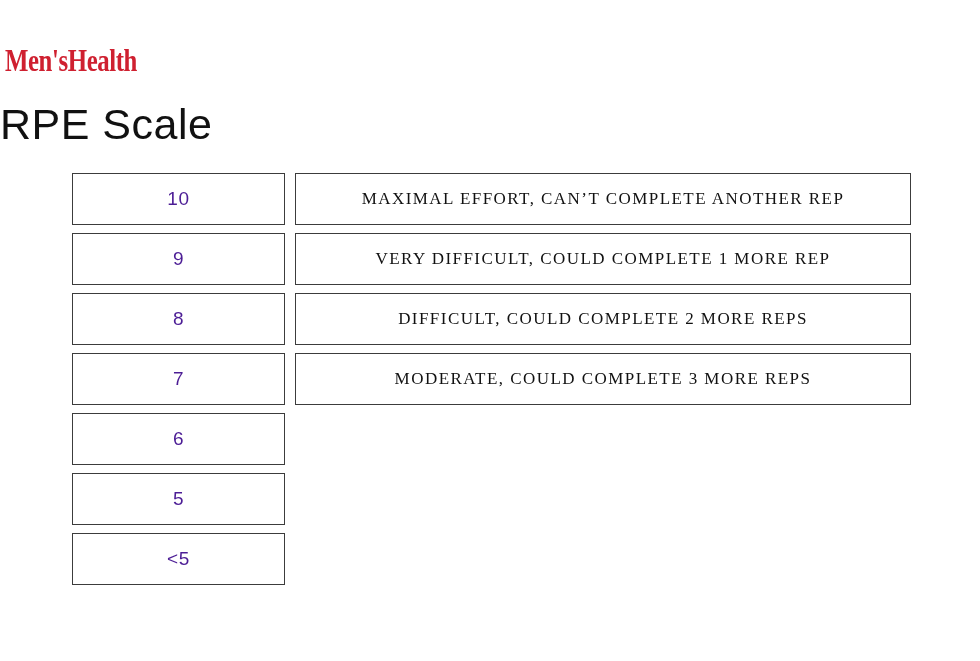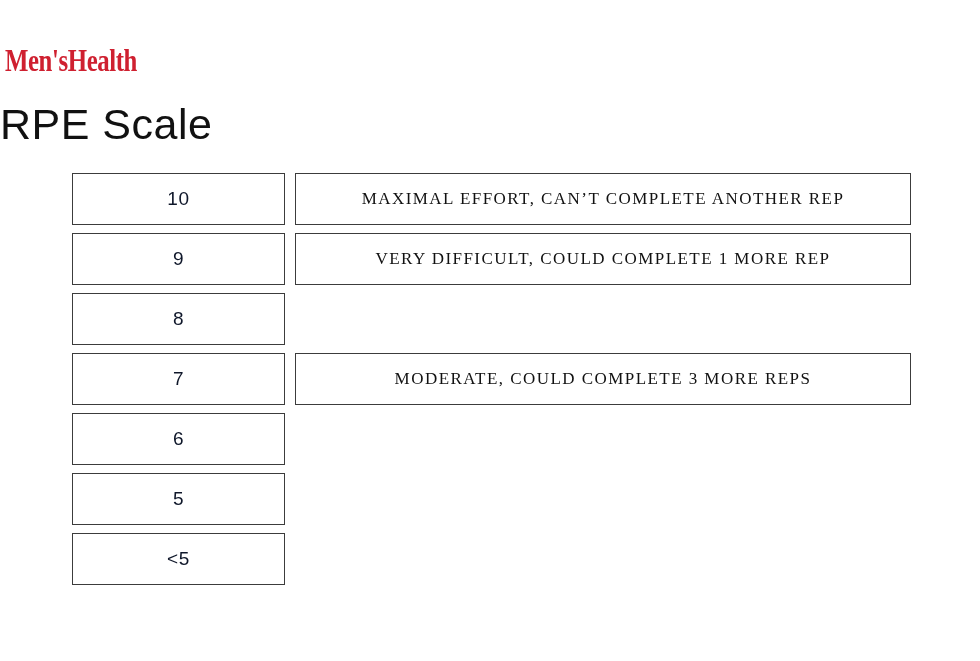--- a/index.html
+++ b/index.html
@@ -77,21 +77,21 @@
     align-items: center;
     justify-content: center;
     height: 52px;
   }
   .cell-level {
     width: 213px;
     flex: 0 0 213px;
     font-size: 19px;
     font-weight: 400;
     letter-spacing: 0.6px;
-    color: #0f172a;
+    color: #4c1d95;
   }
   .cell-spacer {
     flex: 0 0 10px;
   }
   .cell-desc {
     flex: 1 1 auto;
     font-size: 17px;
     font-weight: 400;
     letter-spacing: 1.45px;
     color: #111111;
@@ -116,20 +116,21 @@
       <div class="cell cell-desc">MAXIMAL EFFORT, CAN’T COMPLETE ANOTHER REP</div>
     </div>
     <div class="scale-row">
       <div class="cell cell-level">9</div>
       <div class="cell-spacer"></div>
       <div class="cell cell-desc">VERY DIFFICULT, COULD COMPLETE 1 MORE REP</div>
     </div>
     <div class="scale-row">
       <div class="cell cell-level">8</div>
       <div class="cell-spacer"></div>
+      <div class="cell cell-desc">DIFFICULT, COULD COMPLETE 2 MORE REPS</div>
     </div>
     <div class="scale-row">
       <div class="cell cell-level">7</div>
       <div class="cell-spacer"></div>
       <div class="cell cell-desc">MODERATE, COULD COMPLETE 3 MORE REPS</div>
     </div>
     <div class="scale-row">
       <div class="cell cell-level">6</div>
       <div class="cell-spacer"></div>
     </div>

